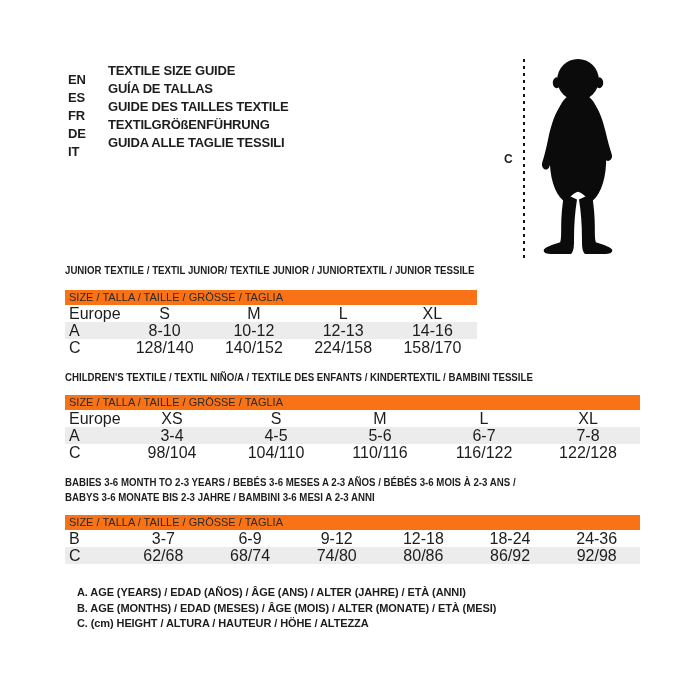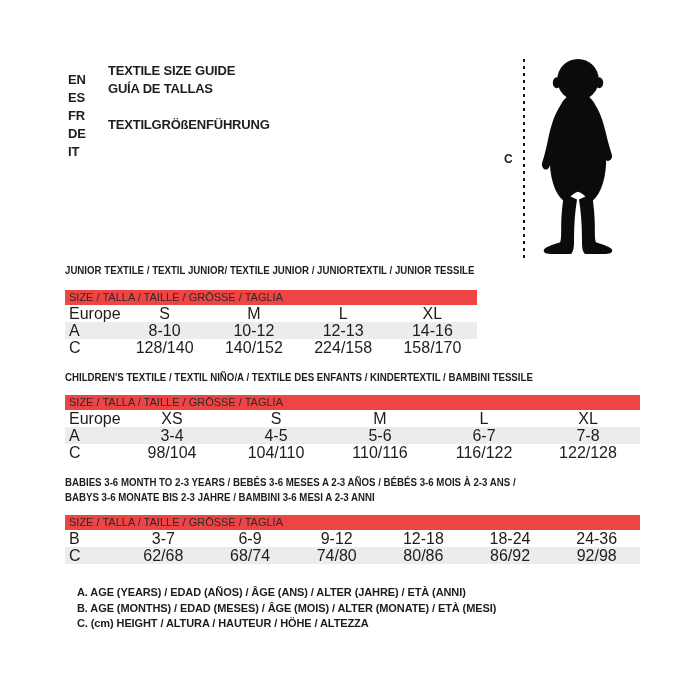--- a/index.html
+++ b/index.html
@@ -23,21 +23,21 @@
   .t1-title{top:264px;}
   .t2-title{top:371px;}
   .t3-title-1{top:476px;}
   .t3-title-2{top:491px;}
 
   
   .tbl{position:absolute;left:65px;}
   .tbl-1{top:290px;width:412px;}
   .tbl-2{top:395px;width:575px;}
   .tbl-3{top:515px;width:575px;}
-  .band{height:15px;background:#ef4444;color:#2a2a2a;font-size:11px;line-height:15px;padding-left:4px;
+  .band{height:15px;background:#f97316;color:#2a2a2a;font-size:11px;line-height:15px;padding-left:4px;
     white-space:nowrap;overflow:hidden;}
   .trow{display:flex;height:17px;font-size:16px;line-height:17px;}
   .trow.shade{background:#ececec;}
   .tlabel{width:55px;padding-left:4px;box-sizing:border-box;}
   .tcell{flex:1;text-align:center;}
 
   
   .legend{position:absolute;left:77px;top:586px;}
   .legend-line{height:15.5px;font-weight:bold;font-size:11px;white-space:nowrap;letter-spacing:-0.1px;}
 </style>
@@ -50,27 +50,29 @@
     <div class="lang-row">
       <span class="lang-code">EN</span>
       <span class="lang-title">TEXTILE SIZE GUIDE</span>
     </div>
     <div class="lang-row">
       <span class="lang-code">ES</span>
       <span class="lang-title">GUÍA DE TALLAS</span>
     </div>
     <div class="lang-row">
       <span class="lang-code">FR</span>
+      <span class="lang-title">GUIDE DES TAILLES TEXTILE</span>
     </div>
     <div class="lang-row">
       <span class="lang-code">DE</span>
       <span class="lang-title">TEXTILGRÖßENFÜHRUNG</span>
     </div>
     <div class="lang-row">
       <span class="lang-code">IT</span>
+      <span class="lang-title">GUIDA ALLE TAGLIE TESSILI</span>
     </div>
   </div>
 
   <span class="fig-c">C</span>
   <div class="dash-line"></div>
   <svg class="baby-svg" width="92" height="198" viewBox="0 0 90 200" xmlns="http://www.w3.org/2000/svg">
     <g fill="#0b0b0b">
       <circle cx="45" cy="23" r="21"></circle>
       <ellipse cx="23.5" cy="26" rx="4" ry="5.5"></ellipse>
       <ellipse cx="66.5" cy="26" rx="4" ry="5.5"></ellipse>

